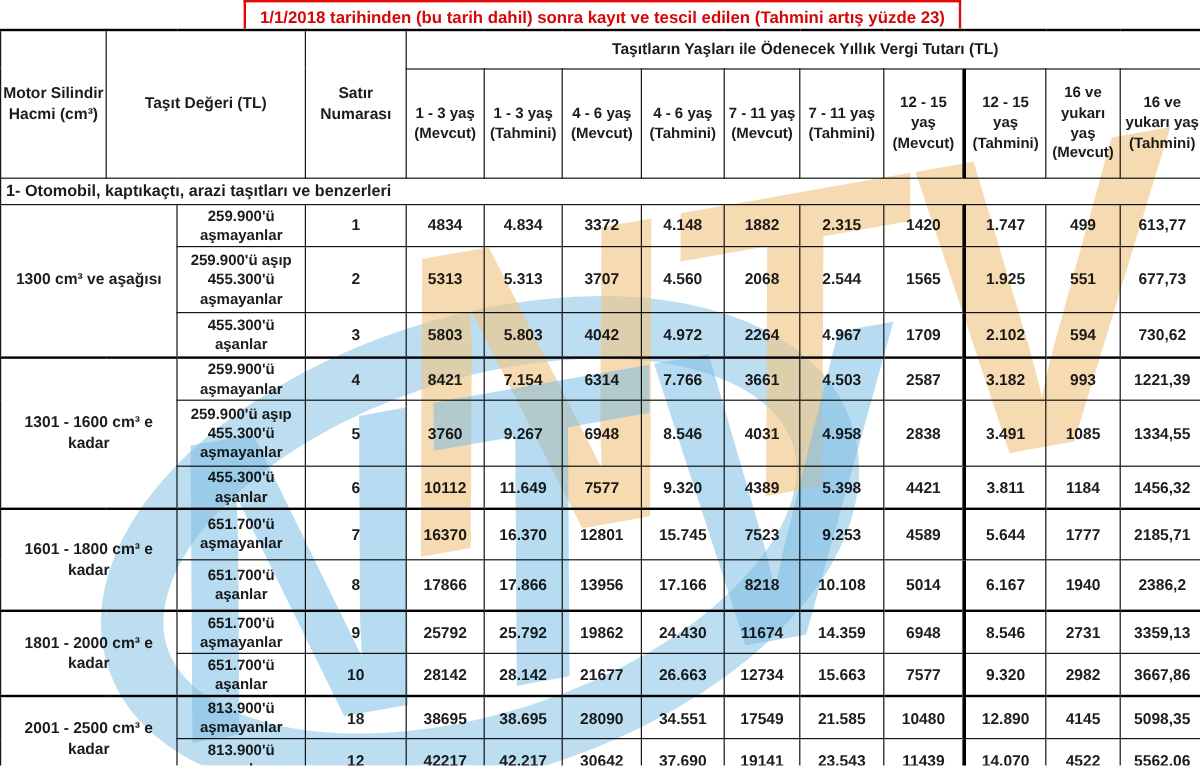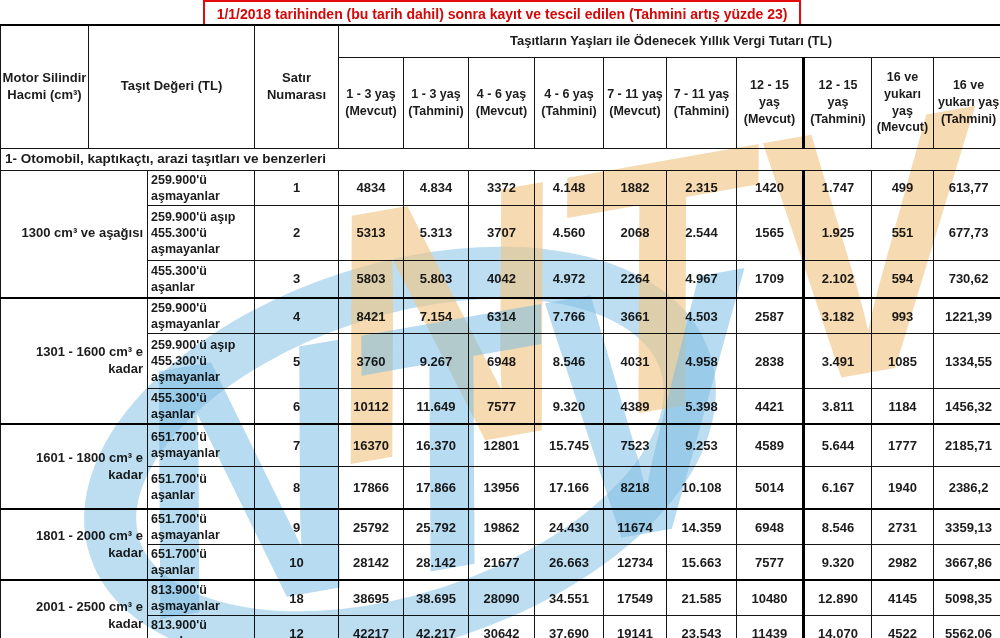--- a/index.html
+++ b/index.html
@@ -15,22 +15,22 @@
   
   tr.band-row{height:32px;}
   tr.age-row{height:91px;}
   th.hdr{font-size:13px;text-align:center;vertical-align:middle;line-height:1.3;background:#fff;}
   th.age{font-size:12.5px;line-height:1.35;padding:0 2px;}
   .thickleft{border-left:3px solid #000 !important;margin-left:20px;}
   
   tr.section-row{height:22px;}
   td.section-cell{font-size:13.5px;text-align:left;padding:1px 4px 2px 4px;vertical-align:middle;}
   
-  td.engine{text-align:right;padding:1px 4px;font-size:13px;line-height:1.3;vertical-align:middle;}
-  td.range{text-align:left;padding:1px 3px;font-size:12.5px;line-height:1.28;vertical-align:middle;}
+  td.engine{text-align:center;padding:1px 4px;font-size:13px;line-height:1.3;vertical-align:middle;}
+  td.range{text-align:center;padding:1px 3px;font-size:12.5px;line-height:1.28;vertical-align:middle;}
   td.num{text-align:center;font-size:13px;vertical-align:middle;}
   tr.group-top td{border-top:2px solid #000;}
   
   .watermark{position:absolute;left:0;top:0;width:1000px;height:638px;
              pointer-events:none;mix-blend-mode:multiply;z-index:5;}
 </style>
 </head>
 <body>
 
 <table>

